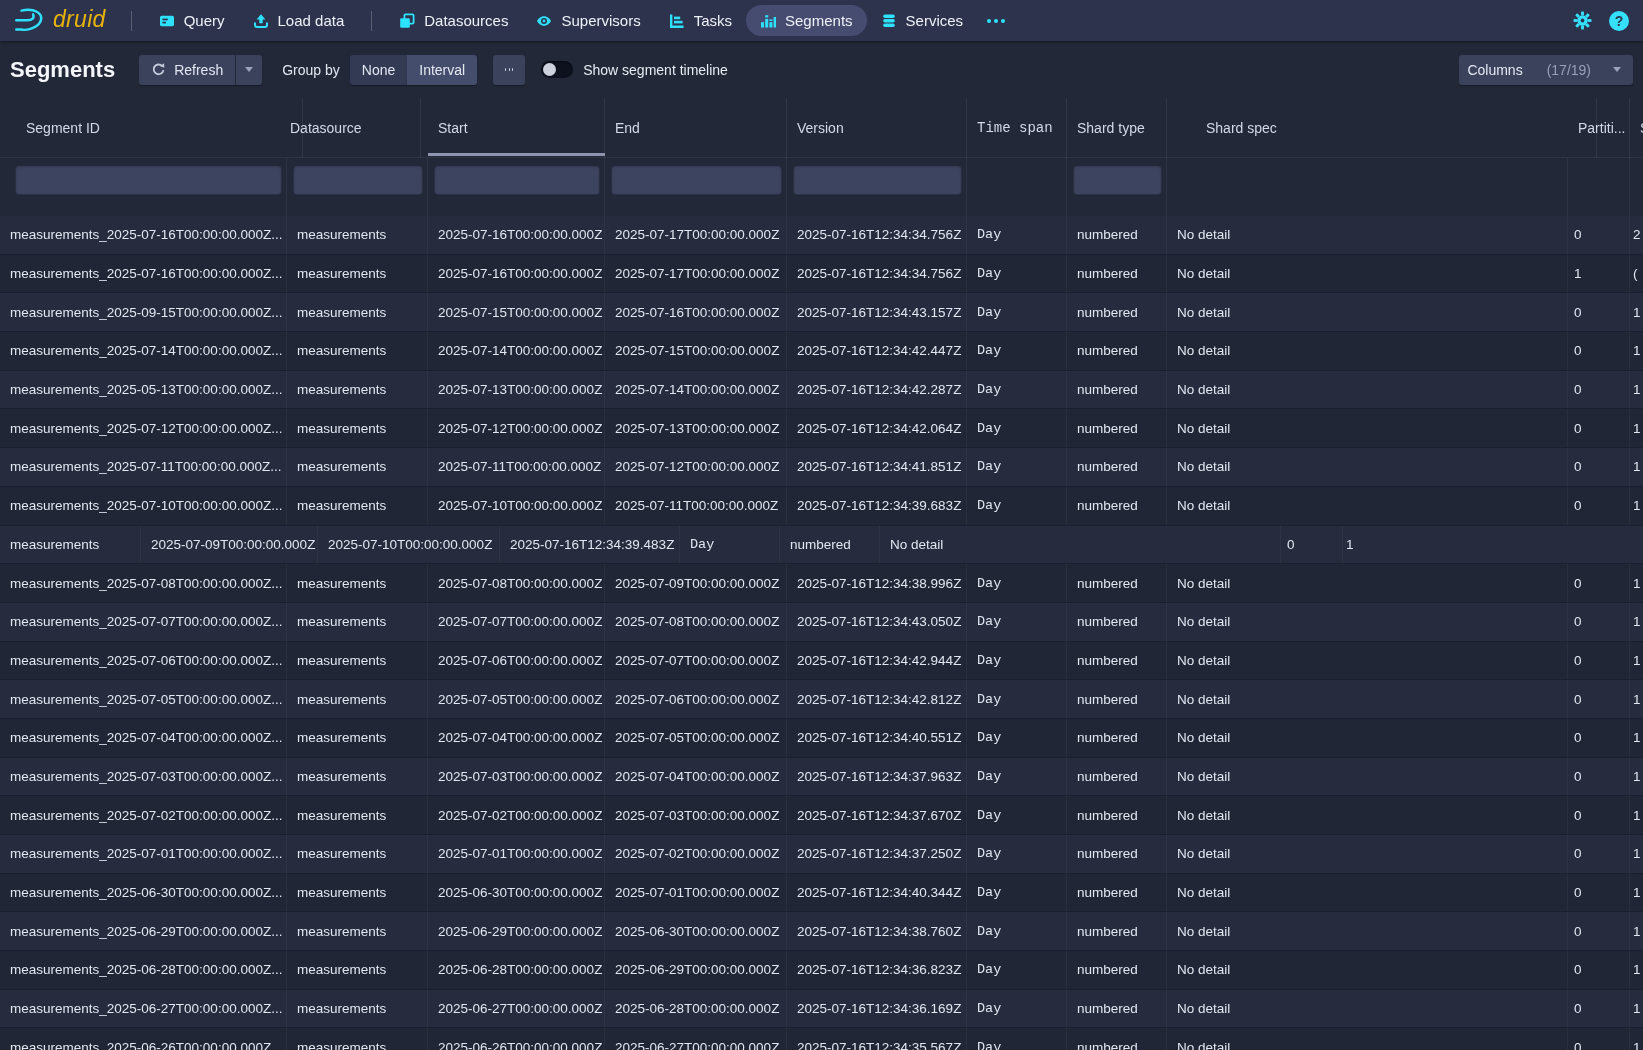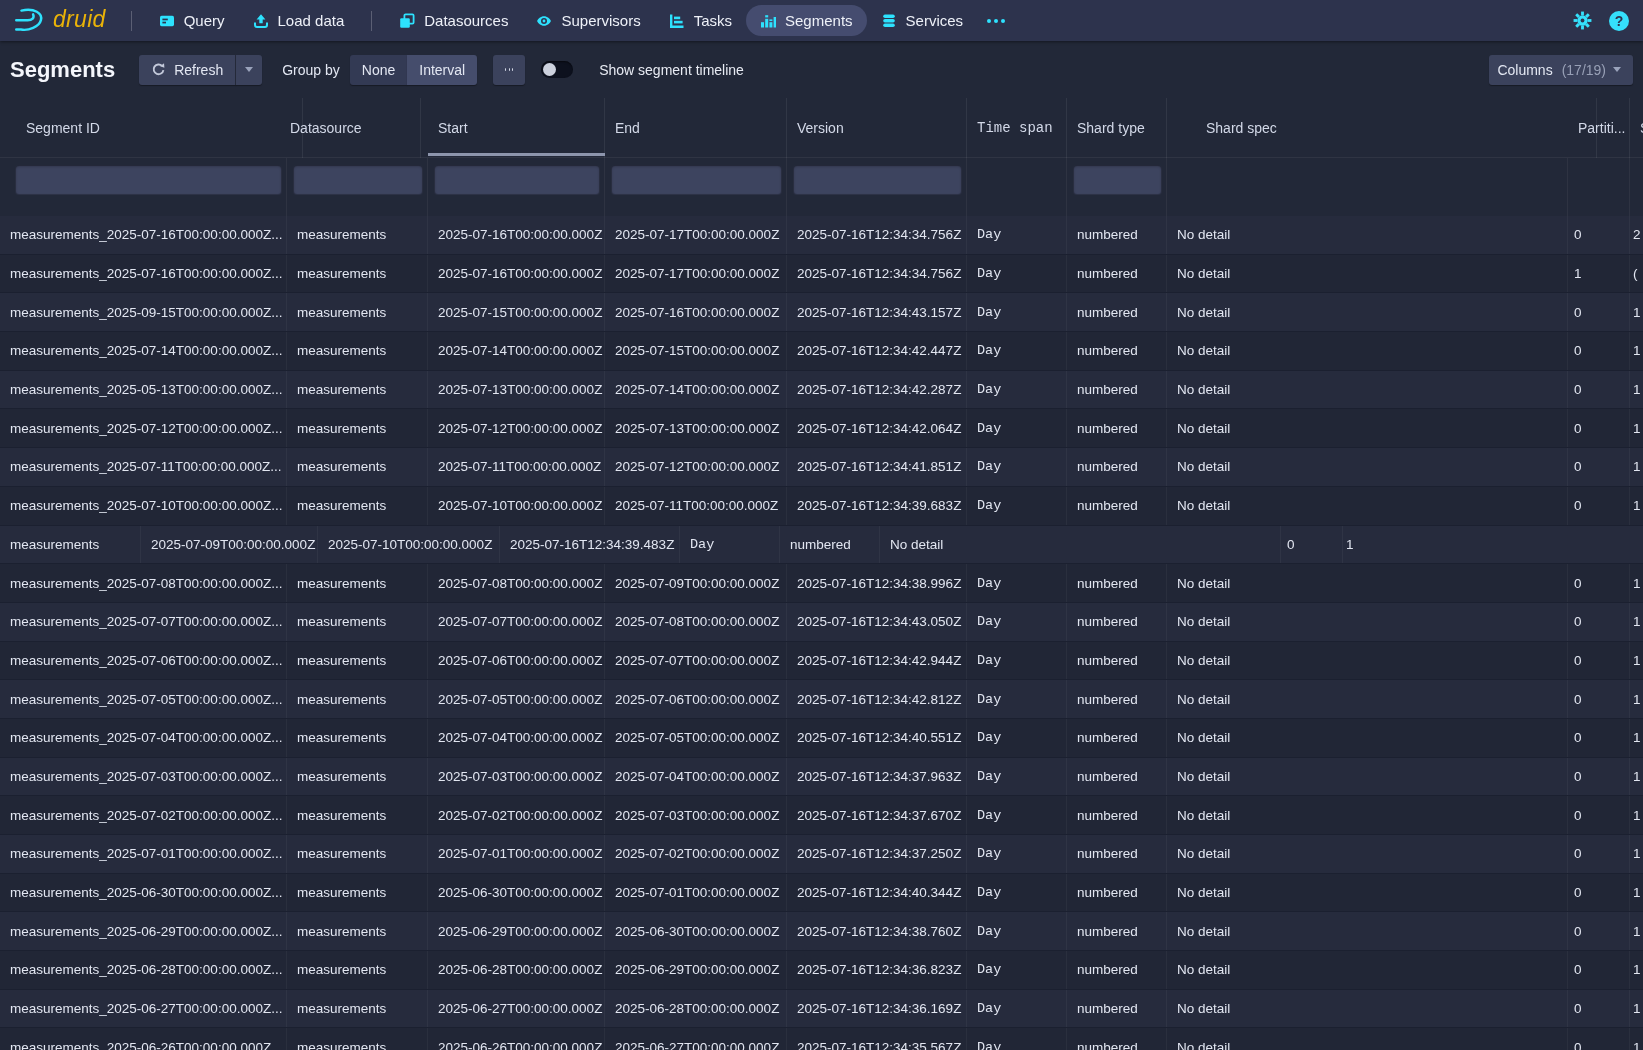--- a/index.html
+++ b/index.html
@@ -38,22 +38,22 @@
   .caret{width:0;height:0;border-left:4.5px solid transparent;border-right:4.5px solid transparent;border-top:5.5px solid #9aa3bb;}
   .toolbar-label{font-size:14px;color:#e3e7f2;margin:0 10px 0 20px;}
   .seg-group{display:flex;align-items:center;}
   .seg-btn{border-radius:0;}
   .seg-btn:first-child{border-radius:3px 0 0 3px;background:#333a54;}
   .seg-btn:last-child{border-radius:0 3px 3px 0;background:#454d6c;}
   .more-btn{width:32px;justify-content:center;gap:2.5px;margin-left:16px;}
   .more-btn i{width:3.5px;height:3.5px;border-radius:50%;background:#dde2ee;display:block;}
   .switch{margin-left:16px;width:32px;height:17px;border-radius:9px;background:#0d111e;position:relative;cursor:pointer;flex:none;box-shadow:inset 0 1px 2px rgba(0,0,0,.5);}
   .switch .knob{position:absolute;left:2px;top:2px;width:13px;height:13px;border-radius:50%;background:#ccd1dd;}
-  .switch-label{margin-left:26px;font-size:14px;color:#e8ebf3;}
-  .columns-btn{position:absolute;right:10px;top:13.5px;gap:7px;padding-left:8px;}
+  .switch-label{margin-left:10px;font-size:14px;color:#e8ebf3;}
+  .columns-btn{position:absolute;right:10px;top:13.5px;gap:22px;padding-left:8px;}
   .columns-count{color:#98a0b6;margin-left:2px;}
   
   .thead{position:absolute;top:98px;left:0;width:1723px;height:60px;}
   .th{position:absolute;top:0;height:60px;display:flex;align-items:center;padding-left:10px;box-sizing:border-box;
     color:#d3d9e8;font-size:14px;border-right:1px solid rgba(255,255,255,.07);cursor:pointer;white-space:nowrap;overflow:hidden;}
   .sort-underline{position:absolute;top:55px;left:428px;width:177px;height:3px;background:#8d95ac;}
   .thead-border{position:absolute;top:157px;left:0;width:1723px;height:1px;background:rgba(255,255,255,.06);}
   .filters{position:absolute;top:158px;left:0;width:1723px;height:58px;display:flex;}
   .fcell{position:relative;box-sizing:border-box;border-right:1px solid rgba(255,255,255,.055);flex:none;height:58px;}
   .fin{position:absolute;left:6px;right:4px;top:7px;height:30px;background:#3d445f;border:none;border-radius:4px;

